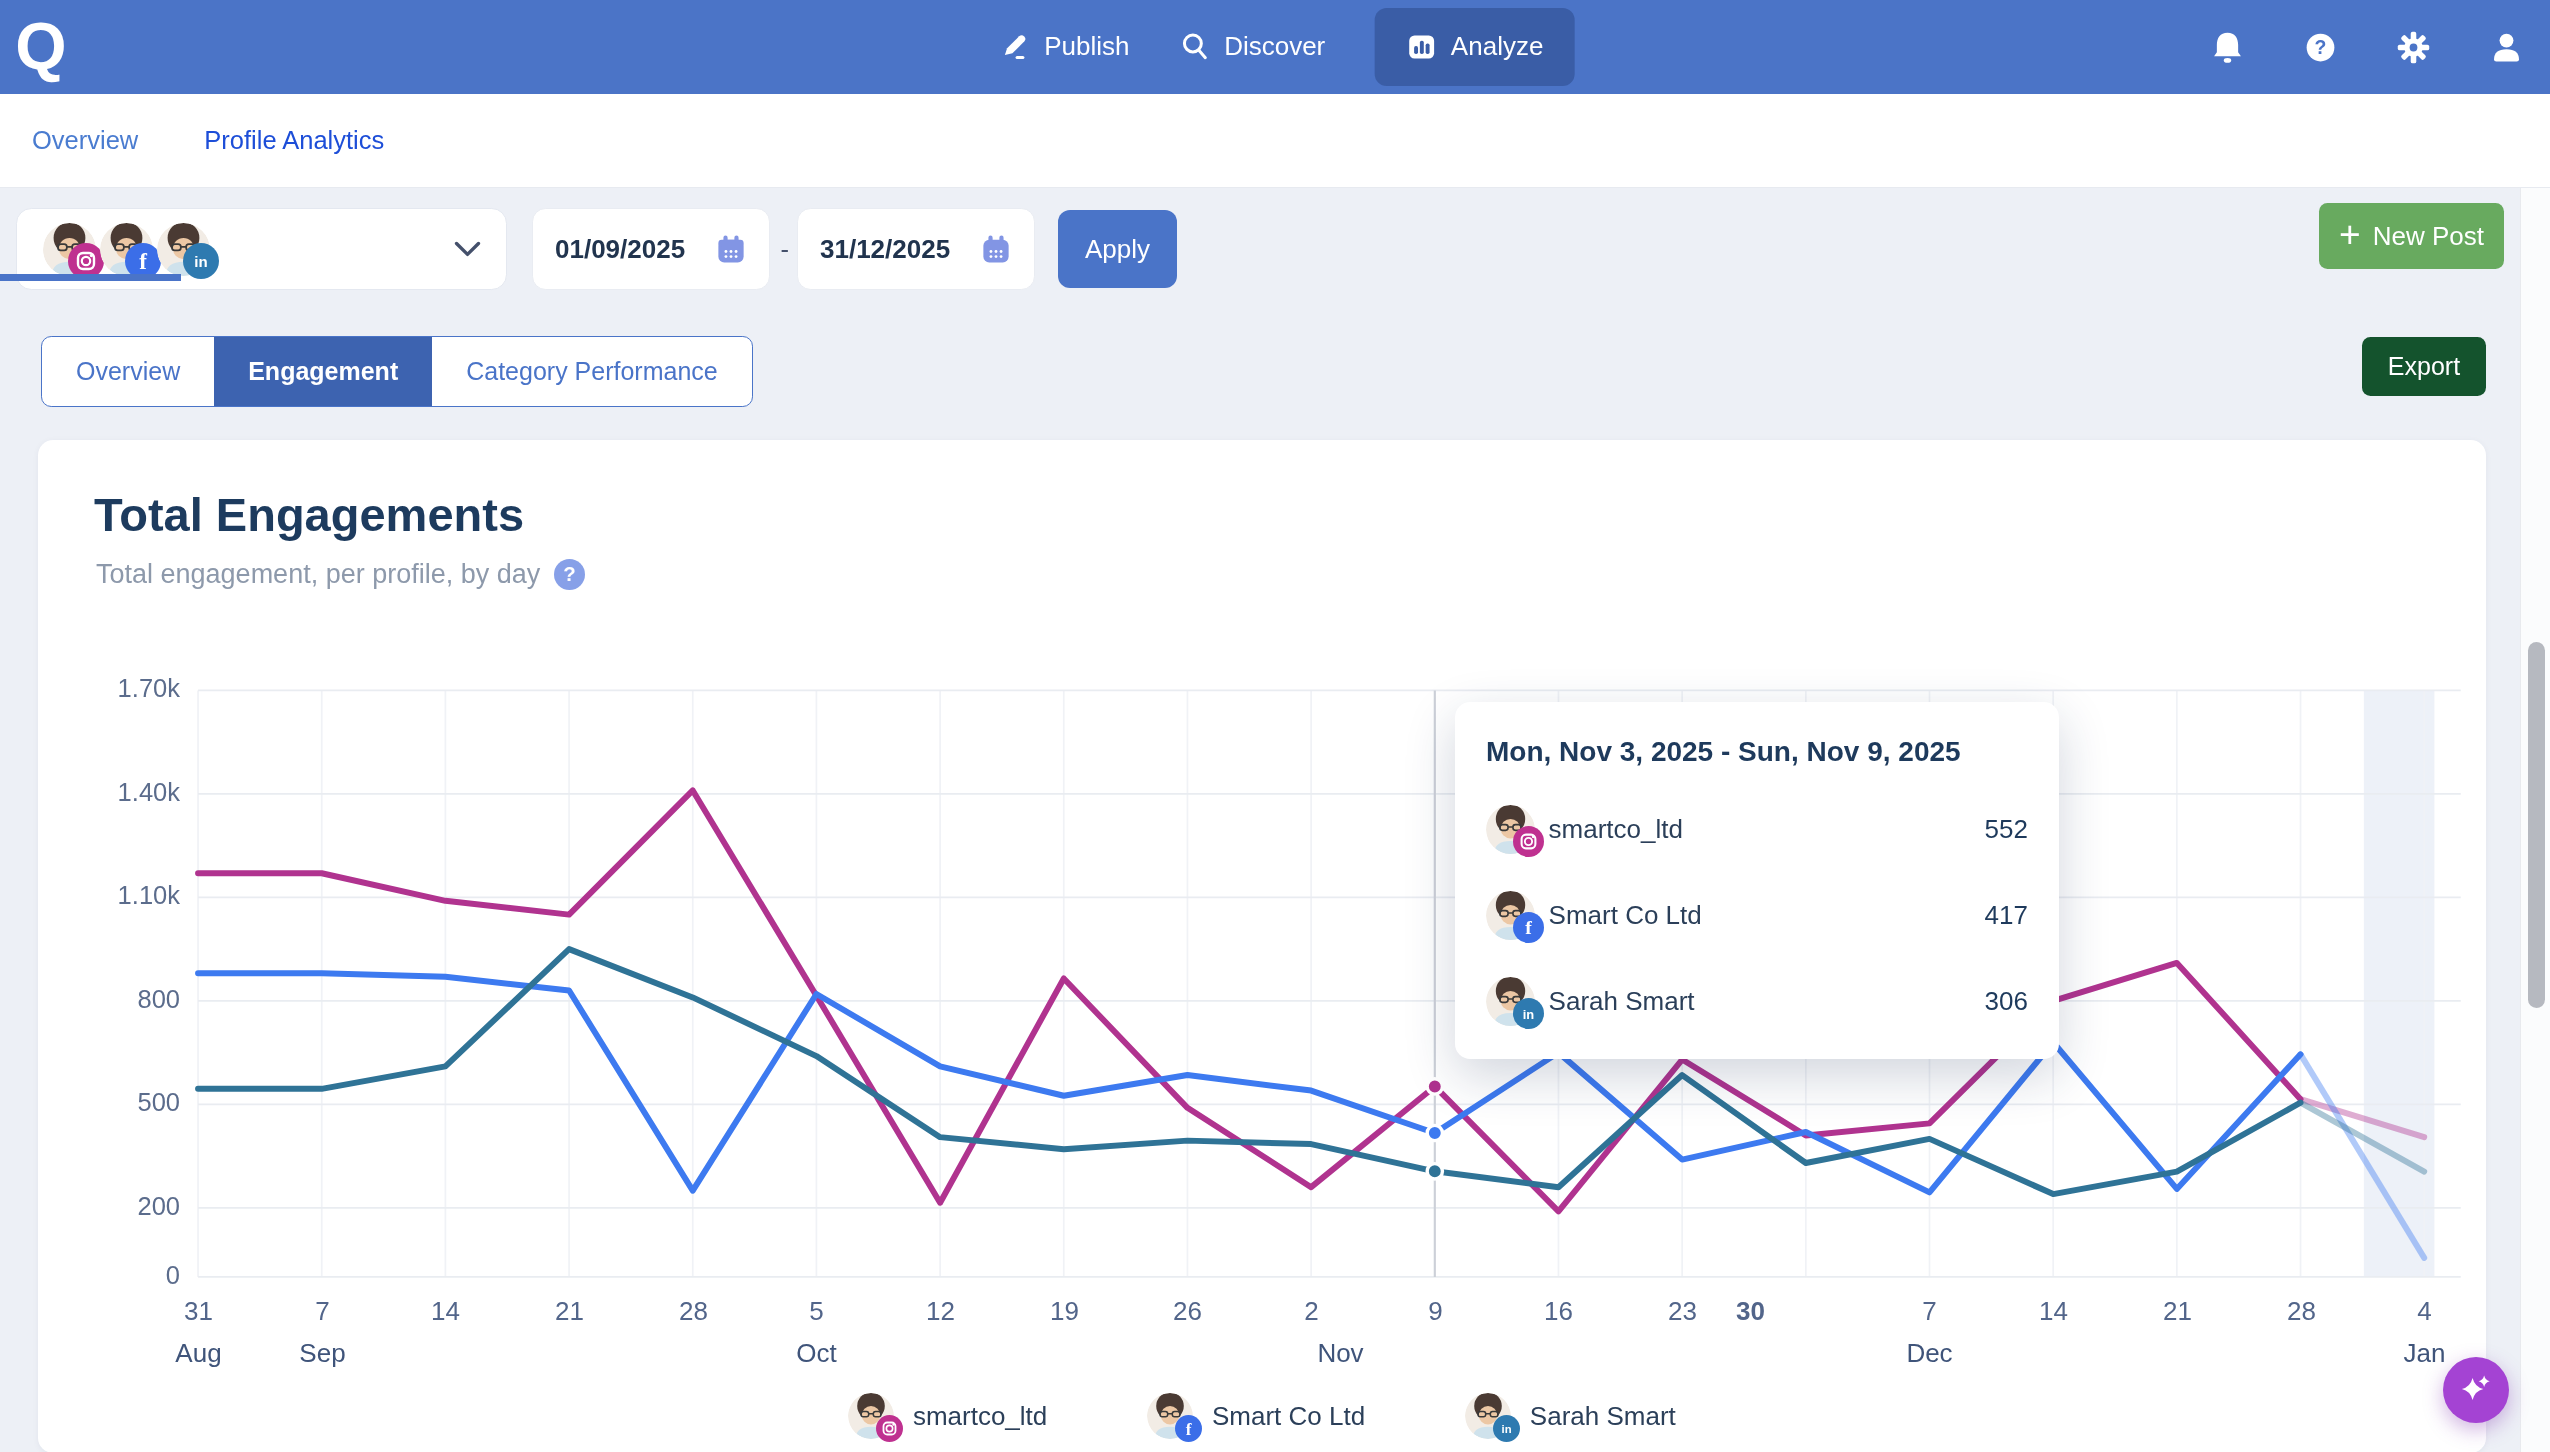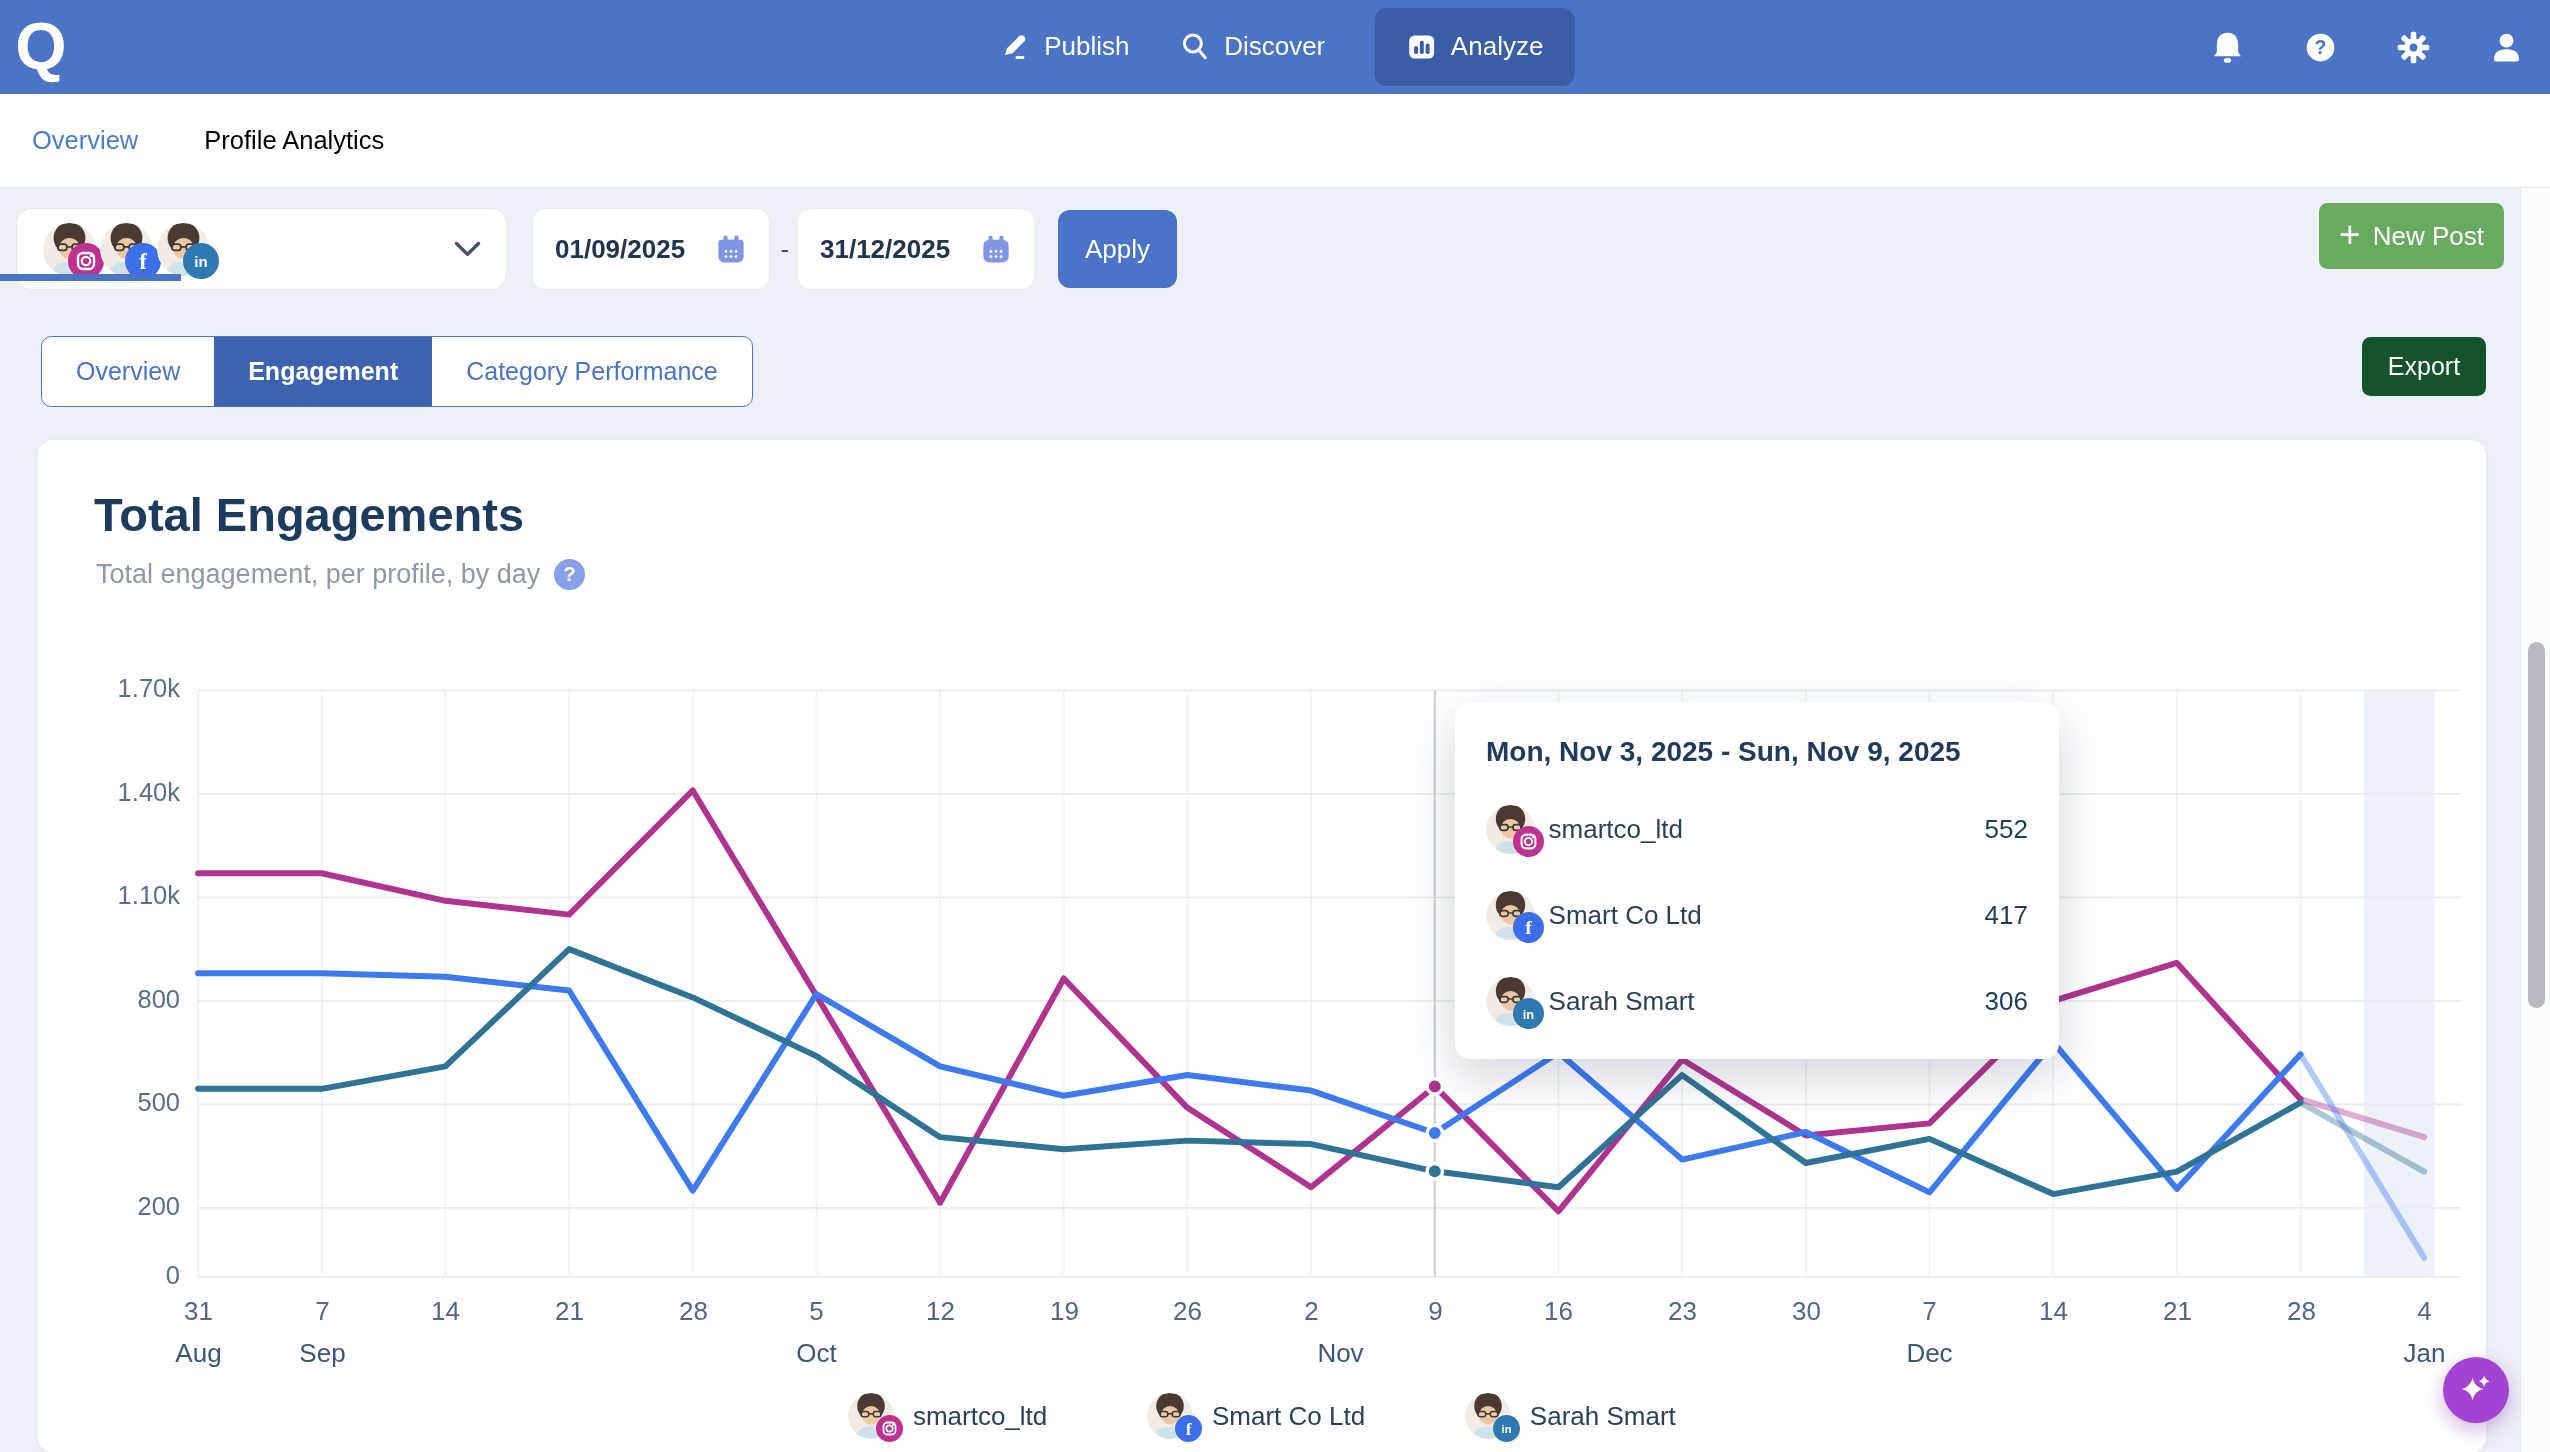--- a/index.html
+++ b/index.html
@@ -20,21 +20,21 @@
     display:flex; align-items:center; gap:49px; }
   .nav-item { display:flex; align-items:center; gap:13.6px; color:#fff; font-size:26px; cursor:pointer; height:78px; }
   .nav-item.pill { background:#3a5da6; border-radius:12px; padding:17px 31px; }
   .hicons { position:absolute; right:25.5px; top:0; height:94px; display:flex; align-items:center; gap:56px; }
   .hicon { width:37px; height:37px; display:flex; align-items:center; justify-content:center; cursor:pointer; }
 
   
   .tabbar { position:absolute; left:0; top:94px; width:2550px; height:94px; background:#fff;
     border-bottom:1.7px solid #e7eaf0; z-index:9; }
   .tabs { position:absolute; left:32px; top:0; height:92px; display:flex; gap:66px; align-items:center; }
-  .tab { font-size:25.5px; color:#000000; cursor:pointer; }
+  .tab { font-size:25.5px; color:#1d4ed8; cursor:pointer; }
   .tab.active { color:#4a7cd0; }
   .tab-underline { position:absolute; left:0; top:180px; width:181px; height:6.8px; background:#4a74c8; }
   .new-post { position:absolute; right:46px; top:109px; width:185px; height:66px; background:#68aa5f;
     border-radius:8.5px; display:flex; align-items:center; justify-content:center; gap:12px;
     color:#fff; font-size:26px; cursor:pointer; }
   .np-plus { font-size:37px; font-weight:400; line-height:37px; margin-top:-3.4px; }
 
   
   .profile-box { position:absolute; left:16px; top:208px; width:491px; height:82px; background:#fff;
     border:1.7px solid #e4e8f0; border-radius:15.3px; display:flex; align-items:center; padding:0 25.5px; cursor:pointer; }
@@ -402,21 +402,21 @@
       <div class="xtick" style="left: 761px;">5</div>
       <div class="xmonth" style="left: 761px;">Oct</div>
       <div class="xtick" style="left: 885px;">12</div>
       <div class="xtick" style="left: 1009px;">19</div>
       <div class="xtick" style="left: 1132px;">26</div>
       <div class="xtick" style="left: 1256px;">2</div>
       <div class="xmonth" style="left: 1285px;">Nov</div>
       <div class="xtick" style="left: 1380px;">9</div>
       <div class="xtick" style="left: 1503px;">16</div>
       <div class="xtick" style="left: 1627px;">23</div>
-      <div class="xtick" style="left: 1751px;">30</div>
+      <div class="xtick" style="left: 1695px; font-weight: bold;">30</div>
       <div class="xtick" style="left: 1874px;">7</div>
       <div class="xmonth" style="left: 1874px;">Dec</div>
       <div class="xtick" style="left: 1998px;">14</div>
       <div class="xtick" style="left: 2122px;">21</div>
       <div class="xtick" style="left: 2246px;">28</div>
       <div class="xtick" style="left: 2369px;">4</div>
       <div class="xmonth" style="left: 2369px;">Jan</div>
     </div>
 
   <div class="tooltip">

